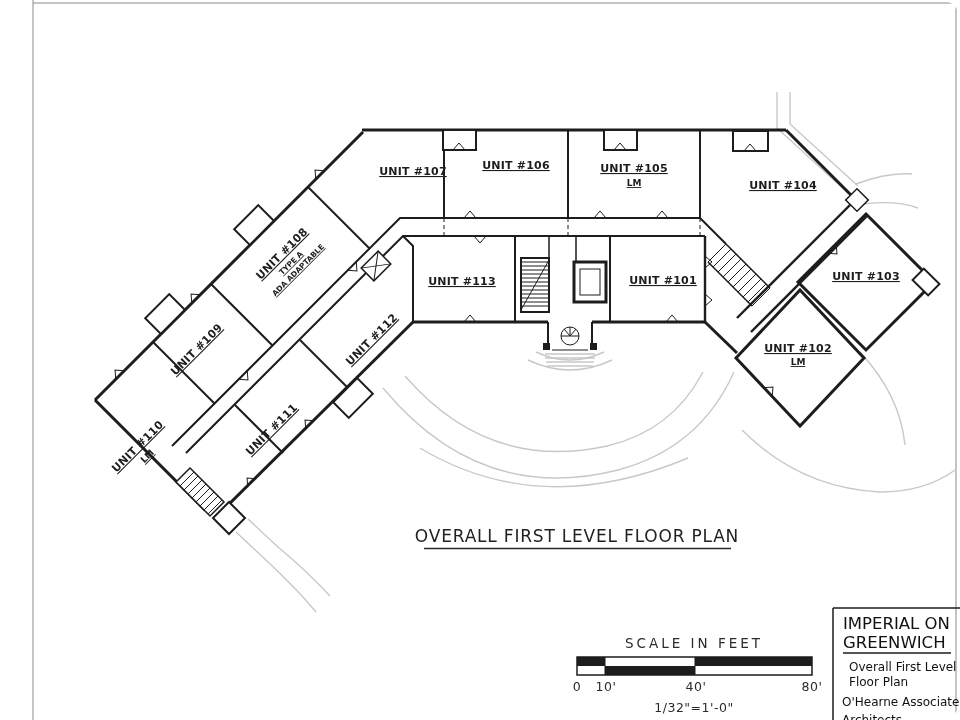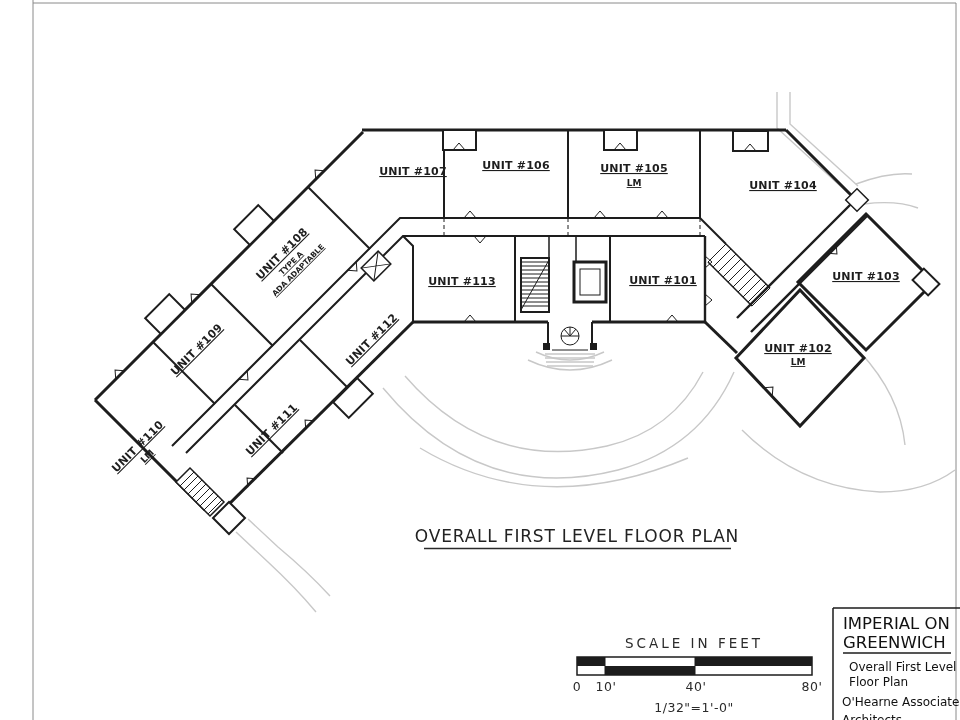--- a/index.html
+++ b/index.html
@@ -1,16 +1,16 @@
 <!DOCTYPE html>
 <html><head>
 <meta charset="utf-8">
 <style>
   html,body{margin:0;padding:0;background:#fff;}
-  .sheet{position:relative;width:960px;height:720px;background:#ffffff;overflow:hidden;}
+  .sheet{position:relative;width:960px;height:720px;background:#ffffff;overflow:hidden;border-radius:20px;}
   svg{position:absolute;left:0;top:0;}
   svg text{font-family:"DejaVu Sans","Liberation Sans",sans-serif;fill:#1d1d1d;}
   .mid{text-anchor:middle;}
   .ul{text-decoration:underline;}
   .unit{font-size:11px;font-weight:600;letter-spacing:.2px;}
   .sub{font-size:9px;font-weight:600;}
   .tiny{font-size:7.5px;font-weight:600;}
   .title{font-size:17px;letter-spacing:.8px;fill:#222;}
   .scap{font-size:13.5px;letter-spacing:3px;fill:#2b2b2b;}
   .stick{font-size:12.5px;letter-spacing:.5px;fill:#2b2b2b;}

